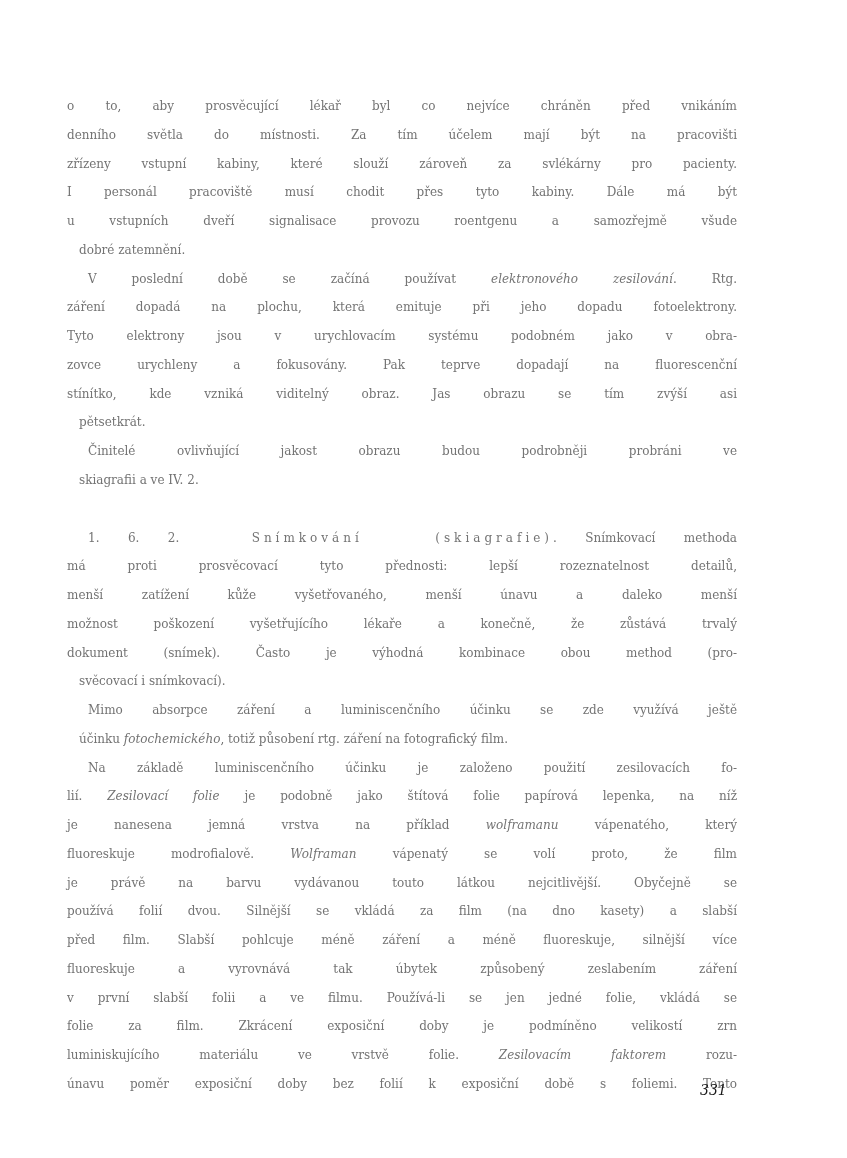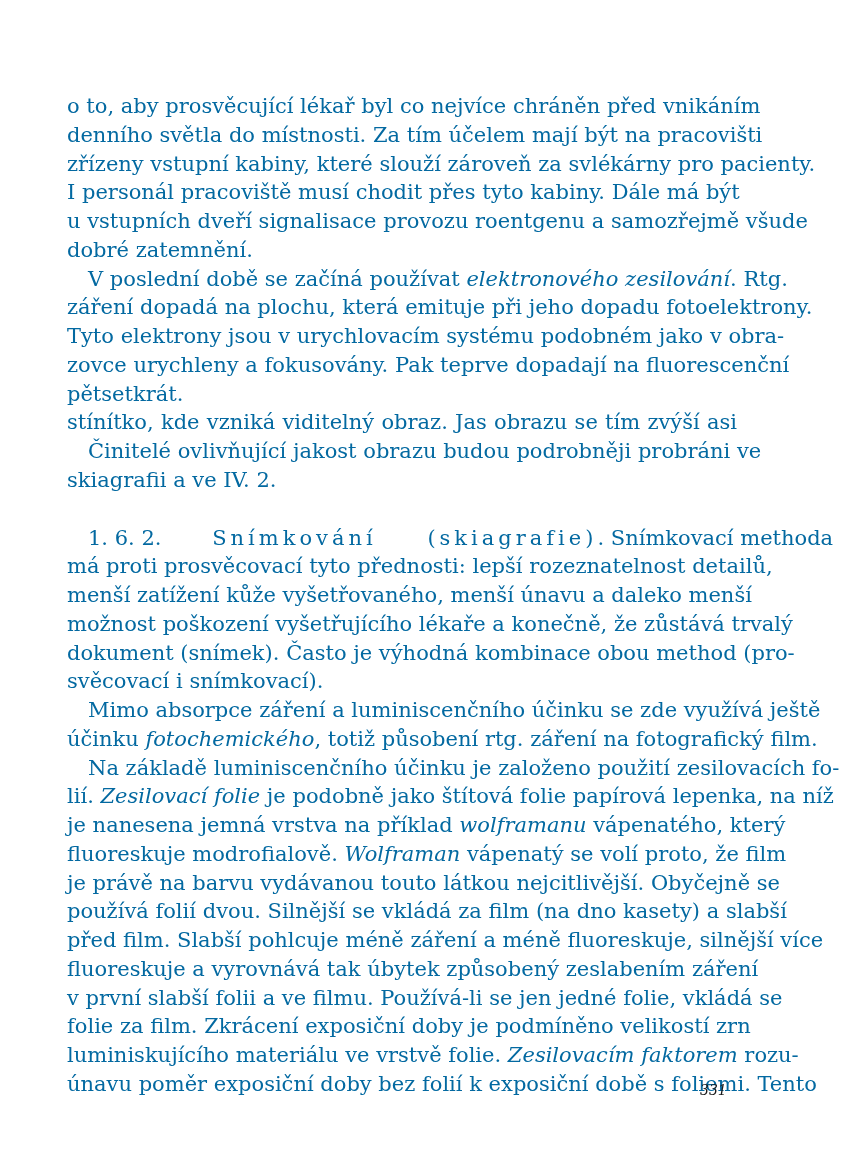--- a/index.html
+++ b/index.html
@@ -1,21 +1,21 @@
 <!DOCTYPE html>
 <html><head>
 <meta charset="utf-8">
 <style>
   html, body { margin:0; padding:0; background:#ffffff; }
   body { width:847px; height:1158px; position:relative; overflow:hidden; }
   .page { position:absolute; left:67px; top:92px; width:670px;
-          font-family:"DejaVu Serif", "Liberation Serif", serif; font-size:21px; color:#0369a1; }
+          font-family:"DejaVu Serif", "Liberation Serif", serif; font-size:12px; color:#737373; }
   .line { display:block; height:28.75px; line-height:28.75px; white-space:nowrap;
           text-align:justify; text-align-last:justify; overflow:visible; }
-  .line.last { text-align-last:left; }
+  .line.last { text-align-last:left;margin-left:12px; }
   .line.indent { padding-left:21px; }
   .gap { height:29px; }
   .spaced { letter-spacing:4px;margin-left:44px; }
   i { }
   .pagenum { position:absolute; left:700px; top:1082px; font-family:"DejaVu Serif", "Liberation Serif", serif;
              font-style:italic; font-size:14px; color:#1a1a1a; }
 </style>
 </head>
 <body>
 
@@ -28,22 +28,22 @@
     <span class="line">I personál pracoviště musí chodit přes tyto kabiny. Dále má být</span>
     <span class="line">u vstupních dveří signalisace provozu roentgenu a samozřejmě všude</span>
     <span class="line last">dobré zatemnění.</span>
   </div>
 
   <div>
     <span class="line indent"><span>V poslední době se začíná používat </span><i>elektronového zesilování</i><span>. Rtg.</span></span>
     <span class="line">záření dopadá na plochu, která emituje při jeho dopadu fotoelektrony.</span>
     <span class="line">Tyto elektrony jsou v urychlovacím systému podobném jako v obra-</span>
     <span class="line">zovce urychleny a fokusovány. Pak teprve dopadají na fluorescenční</span>
+    <span class="line">stínítko, kde vzniká viditelný obraz. Jas obrazu se tím zvýší asi</span>
     <span class="line last">pětsetkrát.</span>
-    <span class="line">stínítko, kde vzniká viditelný obraz. Jas obrazu se tím zvýší asi</span>
   </div>
 
   <div>
     <span class="line indent">Činitelé ovlivňující jakost obrazu budou podrobněji probráni ve</span>
     <span class="line last">skiagrafii a ve IV. 2.</span>
   </div>
 
   <div class="gap"></div>
 
   <div>

